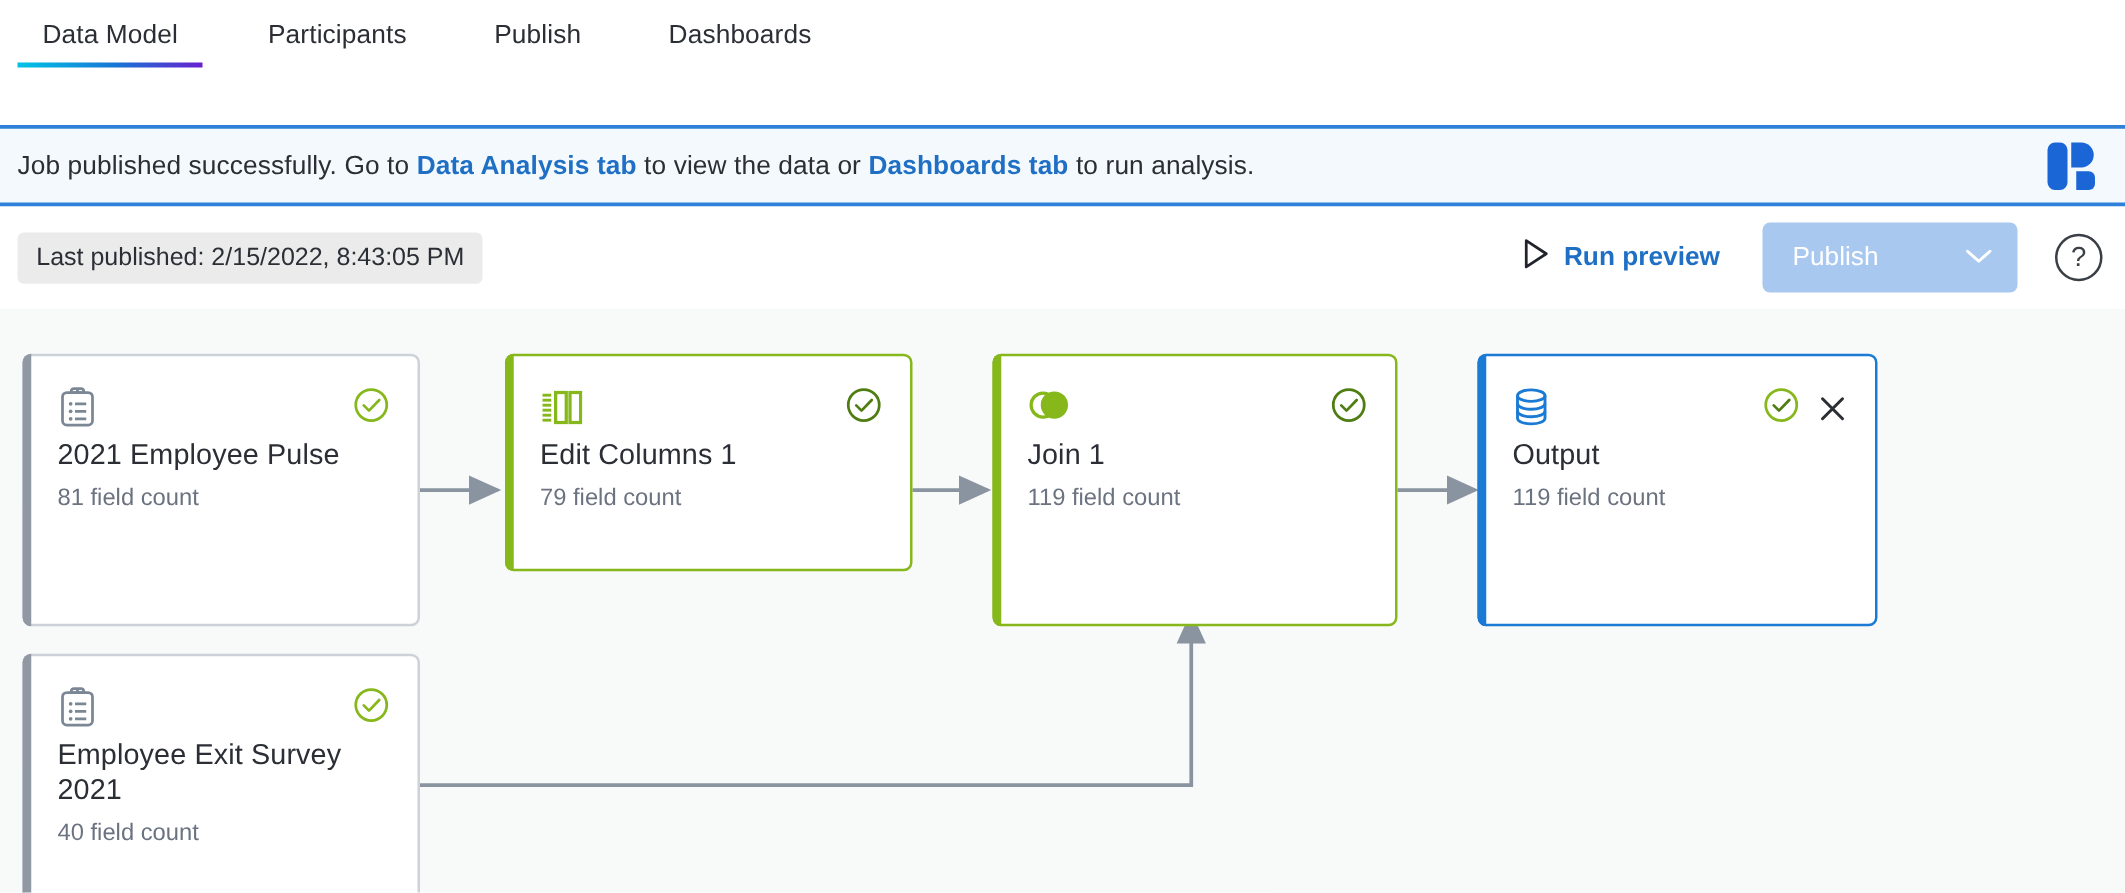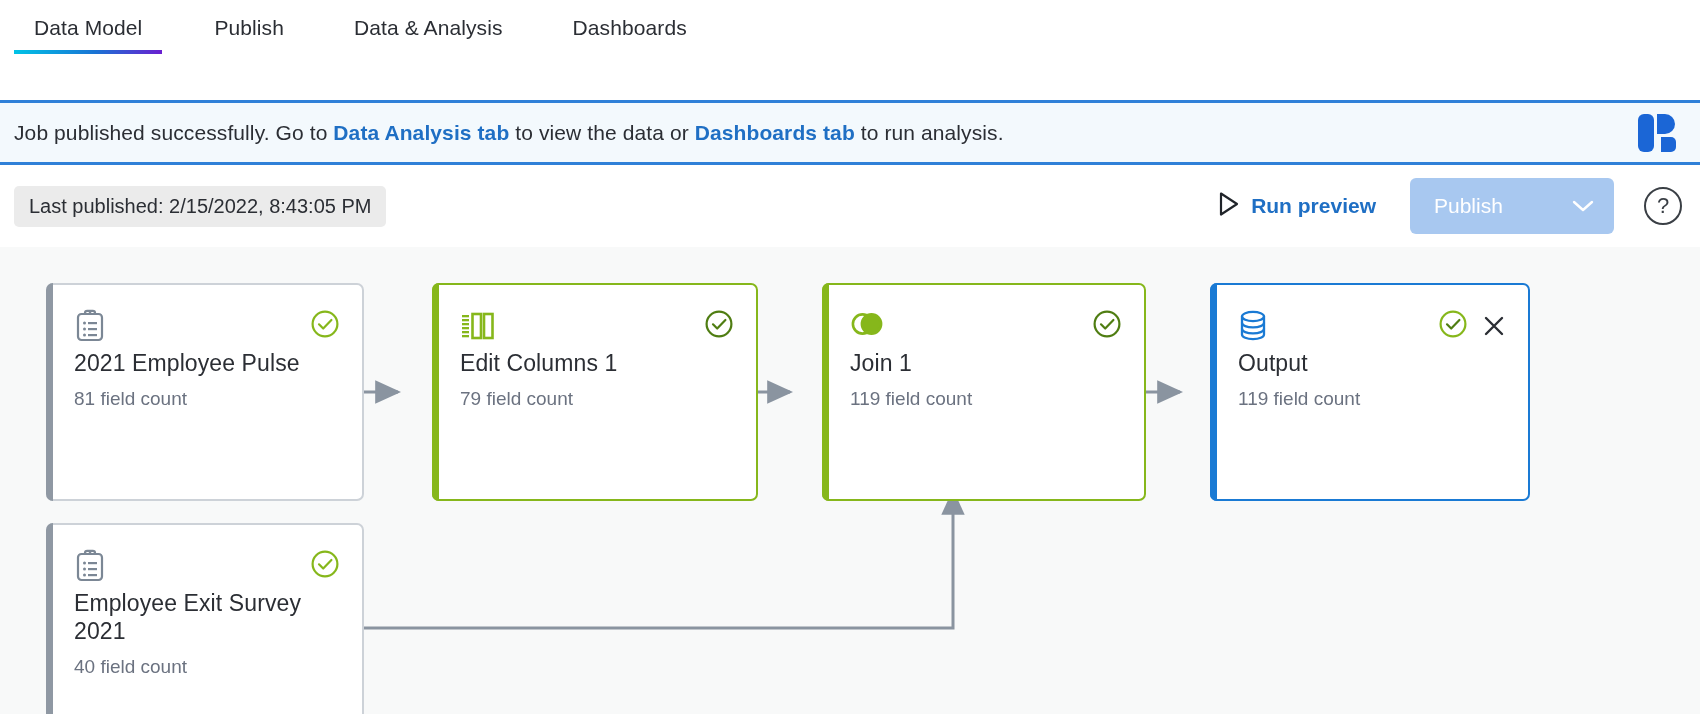--- a/index.html
+++ b/index.html
@@ -158,21 +158,20 @@
   }
 
   
   .node {
     position: absolute;
     background: #ffffff;
     border: 2px solid #cdd2d8;
     border-radius: 7px;
     box-sizing: border-box;
     cursor: pointer;
-    margin-left: 28px;
   }
   .node-accent {
     position: absolute;
     left: -2px;
     top: -2px;
     bottom: -2px;
     width: 7px;
     border-radius: 7px 0 0 7px;
   }
   .node.gray  { border-color: #cdd2d8; }
@@ -216,24 +215,24 @@
   .icon-slot { display: block; }
 </style>
 </head>
 <body>
 
 <div class="tabbar">
   <div class="tab active">
     <span>Data Model</span>
   </div>
   <div class="tab">
+    <span>Participants</span>
+  </div>
+  <div class="tab">
     <span>Publish</span>
-  </div>
-  <div class="tab">
-    <span>Data &amp; Analysis</span>
   </div>
   <div class="tab">
     <span>Dashboards</span>
   </div>
 </div>
 
 <div class="banner">
   <div class="banner-text">
     <span>Job published successfully. Go to </span><a>Data Analysis tab</a><span> to view the data or </span><a>Dashboards tab</a><span> to run analysis.</span>
   </div>
@@ -314,21 +313,21 @@
             <circle cx="15" cy="15" r="12.4" fill="none" stroke="#86b71b" stroke-width="2.2"></circle>
             <path d="M9 15.3l4.2 4.2L21.4 11" fill="none" stroke="#86b71b" stroke-width="2.2" stroke-linecap="round" stroke-linejoin="round"></path>
           </svg>
         </span>
       </span>
     </div>
     <div class="node-title">2021 Employee Pulse</div>
     <div class="node-sub">81 field count</div>
   </div>
 
-  <div class="node green" style="left:404px; top:36px; width:326px; height:218px;">
+  <div class="node green" style="left:404px; top:36px; width:326px; height:174px;">
     <div class="node-accent"></div>
     <div class="node-head">
       <span class="icon-slot">
         <svg width="34" height="34" viewBox="0 0 34 34" aria-hidden="true">
           <g fill="#86b71b">
             <rect x="2" y="6" width="7" height="2.3"></rect>
             <rect x="2" y="10" width="7" height="2.3"></rect>
             <rect x="2" y="14" width="7" height="2.3"></rect>
             <rect x="2" y="18" width="7" height="2.3"></rect>
             <rect x="2" y="22" width="7" height="2.3"></rect>

